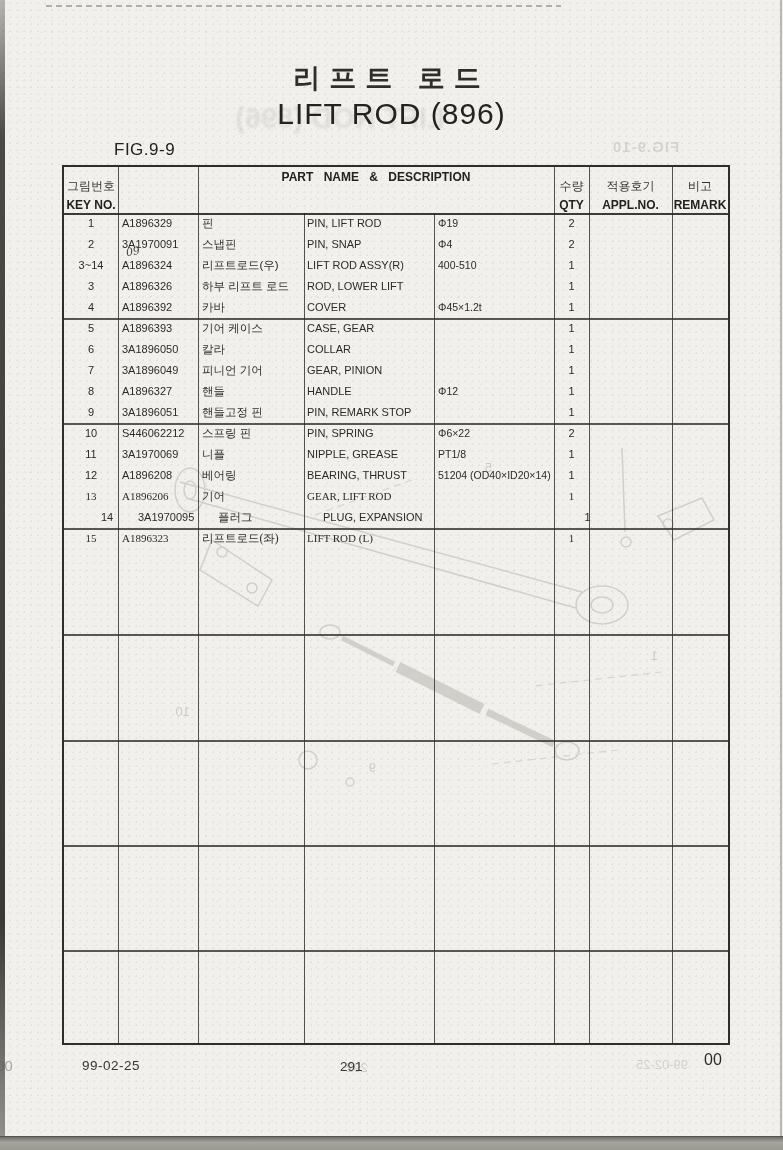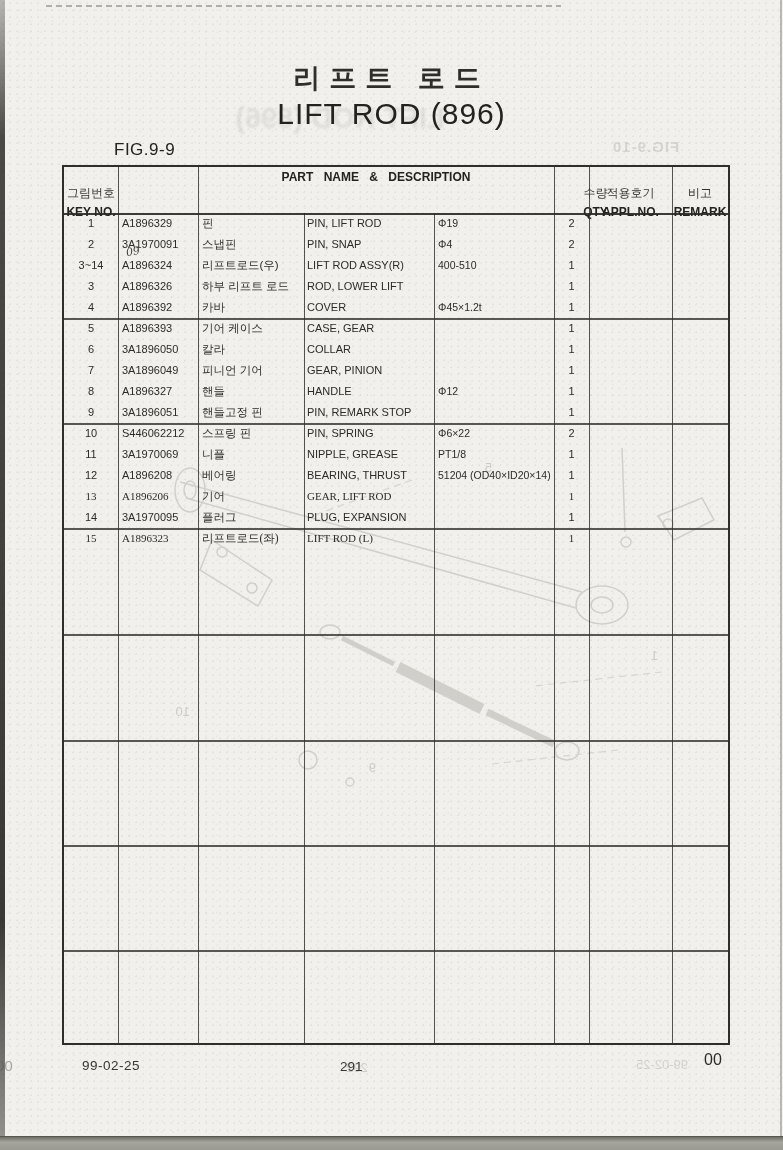--- a/index.html
+++ b/index.html
@@ -38,21 +38,21 @@
   .ghost-svg{position:absolute;left:62px;top:420px;z-index:1;opacity:.8;pointer-events:none;}
 
   
   .ptable{position:absolute;left:62px;top:165px;width:668px;height:880px;
     border:2px solid #2f2e2a;box-sizing:border-box;z-index:2;background:transparent;}
   .vline{position:absolute;top:0;bottom:0;width:1px;background:rgba(55,54,50,.85);}
   .vline.sub{top:46px;}
   .hline{position:absolute;left:0;right:0;height:1.5px;background:rgba(50,49,45,.8);}
   .hline.hdr{height:2px;background:rgba(40,39,35,.9);}
   .th{position:absolute;top:0;height:46px;text-align:center;}
-  .th .ko{font-size:12px;padding-top:18px;color:#34332f;}
+  .th .ko{font-size:12px;padding-top:11px;color:#34332f;}
   .th .en{font-size:12px;font-weight:700;padding-top:3px;color:#232220;}
   .th-name .ko{word-spacing:42px;}
   .th-name .en{word-spacing:7px;}
   .trow{position:absolute;left:0;width:100%;height:21px;}
   .tcell{position:absolute;top:0;height:21px;line-height:21px;font-size:11px;white-space:nowrap;color:#2c2b28;}
   .c-key{left:0;width:54px;text-align:center;}
   .c-pn{left:58px;width:76px;}
   .c-ko{left:138px;width:102px;font-size:11.5px;}
   .c-en{left:243px;width:127px;}
   .c-size{left:374px;width:114px;font-size:10.5px;}
@@ -122,21 +122,21 @@
 
   <div class="ptable">
 
     <div class="th" style="left:0;width:54px">
       <div class="ko">그림번호</div>
       <div class="en">KEY NO.</div>
     </div>
     <div class="th th-name" style="left:134px;width:356px">
       <div class="en">PART NAME &amp; DESCRIPTION</div>
     </div>
-    <div class="th" style="left:514px;width:35px">
+    <div class="th" style="left:490px;width:35px">
       <div class="ko">수량</div>
       <div class="en">QTY</div>
     </div>
     <div class="th" style="left:525px;width:83px">
       <div class="ko">적용호기</div>
       <div class="en">APPL.NO.</div>
     </div>
     <div class="th" style="left:608px;width:56px">
       <div class="ko">비고</div>
       <div class="en">REMARK</div>
@@ -249,21 +249,21 @@
           <span class="tcell c-qty">1</span>
         </div>
         <div class="trow" style="top: 319px; font-family: Liberation Serif, serif;">
           <span class="tcell c-key">13</span>
           <span class="tcell c-pn">A1896206</span>
           <span class="tcell c-ko">기어</span>
           <span class="tcell c-en">GEAR, LIFT ROD</span>
           <span class="tcell c-size"></span>
           <span class="tcell c-qty">1</span>
         </div>
-        <div class="trow" style="top: 340px;">
+        <div class="trow" style="top: 340px; margin-left: 16px;">
           <span class="tcell c-key">14</span>
           <span class="tcell c-pn">3A1970095</span>
           <span class="tcell c-ko">플러그</span>
           <span class="tcell c-en">PLUG, EXPANSION</span>
           <span class="tcell c-size"></span>
           <span class="tcell c-qty">1</span>
         </div>
         <div class="trow" style="top: 361px; font-family: Liberation Serif, serif;">
           <span class="tcell c-key">15</span>
           <span class="tcell c-pn">A1896323</span>

